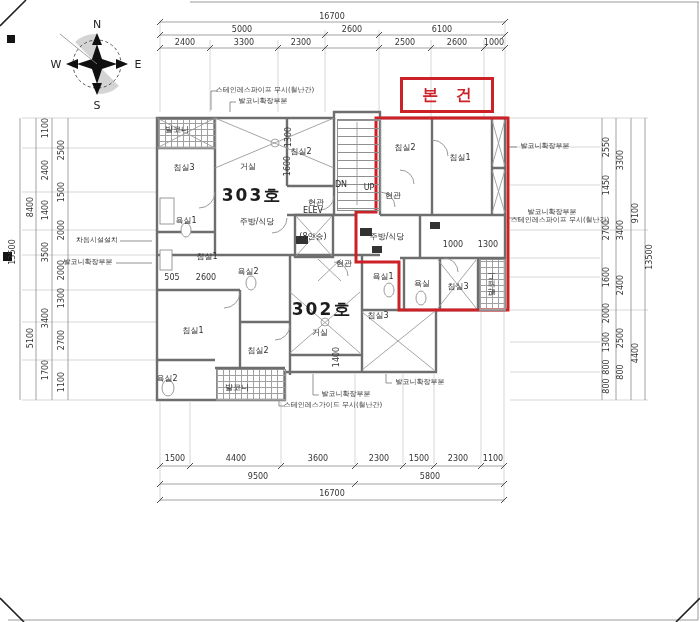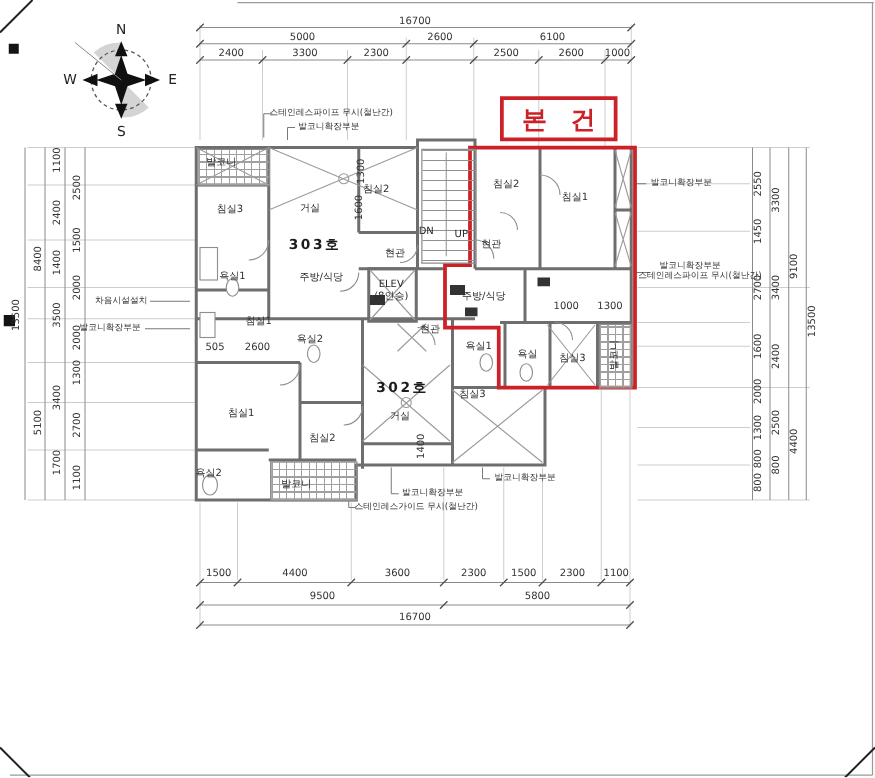--- a/index.html
+++ b/index.html
@@ -3,31 +3,31 @@
 <meta charset="utf-8">
 <style>
   html,body{margin:0;padding:0;background:#fff;}
   #canvas{position:relative;width:700px;height:622px;background:#ffffff;overflow:hidden;
           font-family:"DejaVu Sans","Liberation Sans",sans-serif;color:#222;}
   svg{position:absolute;left:0;top:0;}
   .lbl{position:absolute;transform:translate(-50%,-50%);white-space:nowrap;line-height:1.05;
        color:#2a2a2a;text-align:center;}
   .lbl.rot{transform:translate(-50%,-50%) rotate(-90deg);}
   .room{font-size:8px;}
-  .unit{font-size:11px;font-weight:bold;letter-spacing:2px;color:#1c1c1c;}
+  .unit{font-size:17px;font-weight:bold;letter-spacing:2px;color:#1c1c1c;}
   .dim{font-size:8px;color:#333;}
   .ann{font-size:7px;color:#333;}
   .hatch{position:absolute;border:1px solid #8d8d8d;
      background:repeating-linear-gradient(0deg,#a0a0a0 0 1px,transparent 1px 6px),
                 repeating-linear-gradient(90deg,#a0a0a0 0 1px,transparent 1px 6px);}
   .stair{position:absolute;border:1px solid #8d8d8d;
      background:repeating-linear-gradient(180deg,#909090 0 1px,transparent 1px 8px);}
   .red-box{position:absolute;border:3px solid #cc2127;color:#cc2127;font-weight:bold;
      display:flex;align-items:center;justify-content:center;background:rgba(255,255,255,0.0);}
-  #subject-box{left:400px;top:77px;width:88px;height:30px;font-size:20px;word-spacing:12px;}
+  #subject-box{left:400px;top:77px;width:88px;height:30px;font-size:16px;word-spacing:12px;}
   #u301-box{left:411px;top:214px;width:68px;height:26px;font-size:15px;letter-spacing:1px;}
   #legend{position:absolute;left:556px;top:37px;width:116px;height:26px;border:1.3px dashed #555;
      border-radius:14px;display:flex;align-items:center;justify-content:center;gap:4px;
      font-size:7.5px;color:#222;background:#fff;}
   .det-ic{display:inline-block;width:9px;height:9px;border:1px solid #444;border-radius:50%;position:relative;}
   .det-ic:after{content:"";position:absolute;left:1px;right:1px;top:4px;height:1px;background:#444;}
   #compass{position:absolute;left:52px;top:10px;width:92px;height:110px;}
   .cdir{position:absolute;font-size:11px;color:#222;transform:translate(-50%,-50%);}
   .sq{position:absolute;background:#141414;}
 </style>
@@ -151,21 +151,21 @@
   <div class="sq" style="left:3px;top:252px;width:9px;height:9px;"></div>
 
   <div id="labels">
       <div class="lbl room" style="left: 177px; top: 130px;">발코니</div>
       <div class="lbl room" style="left: 184px; top: 168px;">침실3</div>
       <div class="lbl room" style="left: 248px; top: 167px;">거실</div>
       <div class="lbl room" style="left: 301px; top: 152px;">침실2</div>
       <div class="lbl room" style="left: 316px; top: 203px;">현관</div>
       <div class="lbl room" style="left: 257px; top: 222px;">주방/식당</div>
       <div class="lbl room" style="left: 186px; top: 221px;">욕실1</div>
-      <div class="lbl room" style="left: 313px; top: 228px; text-align: right;">ELEV</div>
+      <div class="lbl room" style="left: 313px; top: 211px; text-align: right;">ELEV</div>
       <div class="lbl room" style="left: 313px; top: 237px; text-align: center;">(8인승)</div>
       <div class="lbl room" style="left: 341px; top: 185px;">DN</div>
       <div class="lbl room" style="left: 369px; top: 188px;">UP</div>
       <div class="lbl room" style="left: 207px; top: 257px;">침실1</div>
       <div class="lbl room" style="left: 248px; top: 272px;">욕실2</div>
       <div class="lbl room" style="left: 393px; top: 196px;">현관</div>
       <div class="lbl room" style="left: 405px; top: 148px;">침실2</div>
       <div class="lbl room" style="left: 460px; top: 158px;">침실1</div>
       <div class="lbl room" style="left: 387px; top: 237px;">주방/식당</div>
       <div class="lbl room" style="left: 383px; top: 277px;">욕실1</div>

